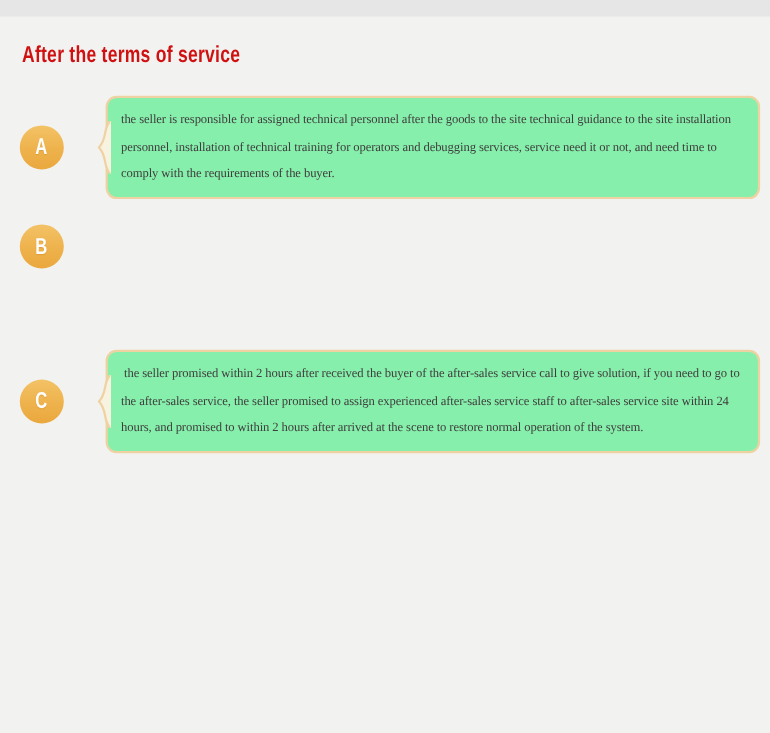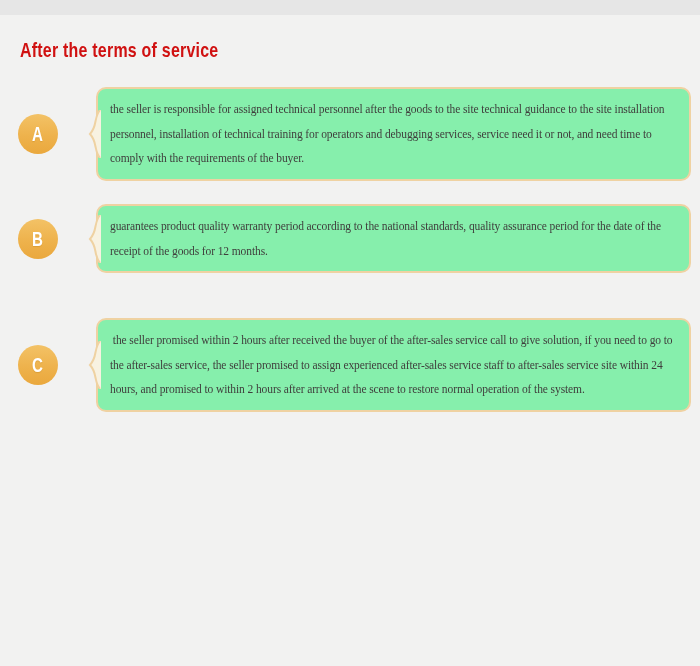--- a/index.html
+++ b/index.html
@@ -61,27 +61,20 @@
         <path d="M13 0 C6 9 11 15 3 24 C11 33 6 39 13 48" fill="none" stroke="#efd2a2" stroke-width="2"></path>
       </svg>
       <p class="bubble-text">the seller is responsible for assigned technical personnel after the goods to the site technical guidance to the site installation personnel, installation of technical training for operators and debugging services, service need it or not, and need time to comply with the requirements of the buyer.</p>
     </div>
   </section>
 
   <section class="row row-b">
     <div class="badge">
       <span class="badge-letter">B</span>
     </div>
-    <div class="bubble">
-      <svg class="notch" viewBox="0 0 14 48" aria-hidden="true">
-        <path d="M13 0 C6 9 11 15 3 24 C11 33 6 39 13 48 L14 48 L14 0 Z" fill="#f8f2e1"></path>
-        <path d="M13 0 C6 9 11 15 3 24 C11 33 6 39 13 48" fill="none" stroke="#efd2a2" stroke-width="2"></path>
-      </svg>
-      <p class="bubble-text">guarantees product quality warranty period according to the national standards, quality assurance period for the date of the receipt of the goods for 12 months.</p>
-    </div>
   </section>
 
   <section class="row row-c">
     <div class="badge">
       <span class="badge-letter">C</span>
     </div>
     <div class="bubble">
       <svg class="notch" viewBox="0 0 14 48" aria-hidden="true">
         <path d="M13 0 C6 9 11 15 3 24 C11 33 6 39 13 48 L14 48 L14 0 Z" fill="#f8f2e1"></path>
         <path d="M13 0 C6 9 11 15 3 24 C11 33 6 39 13 48" fill="none" stroke="#efd2a2" stroke-width="2"></path>

